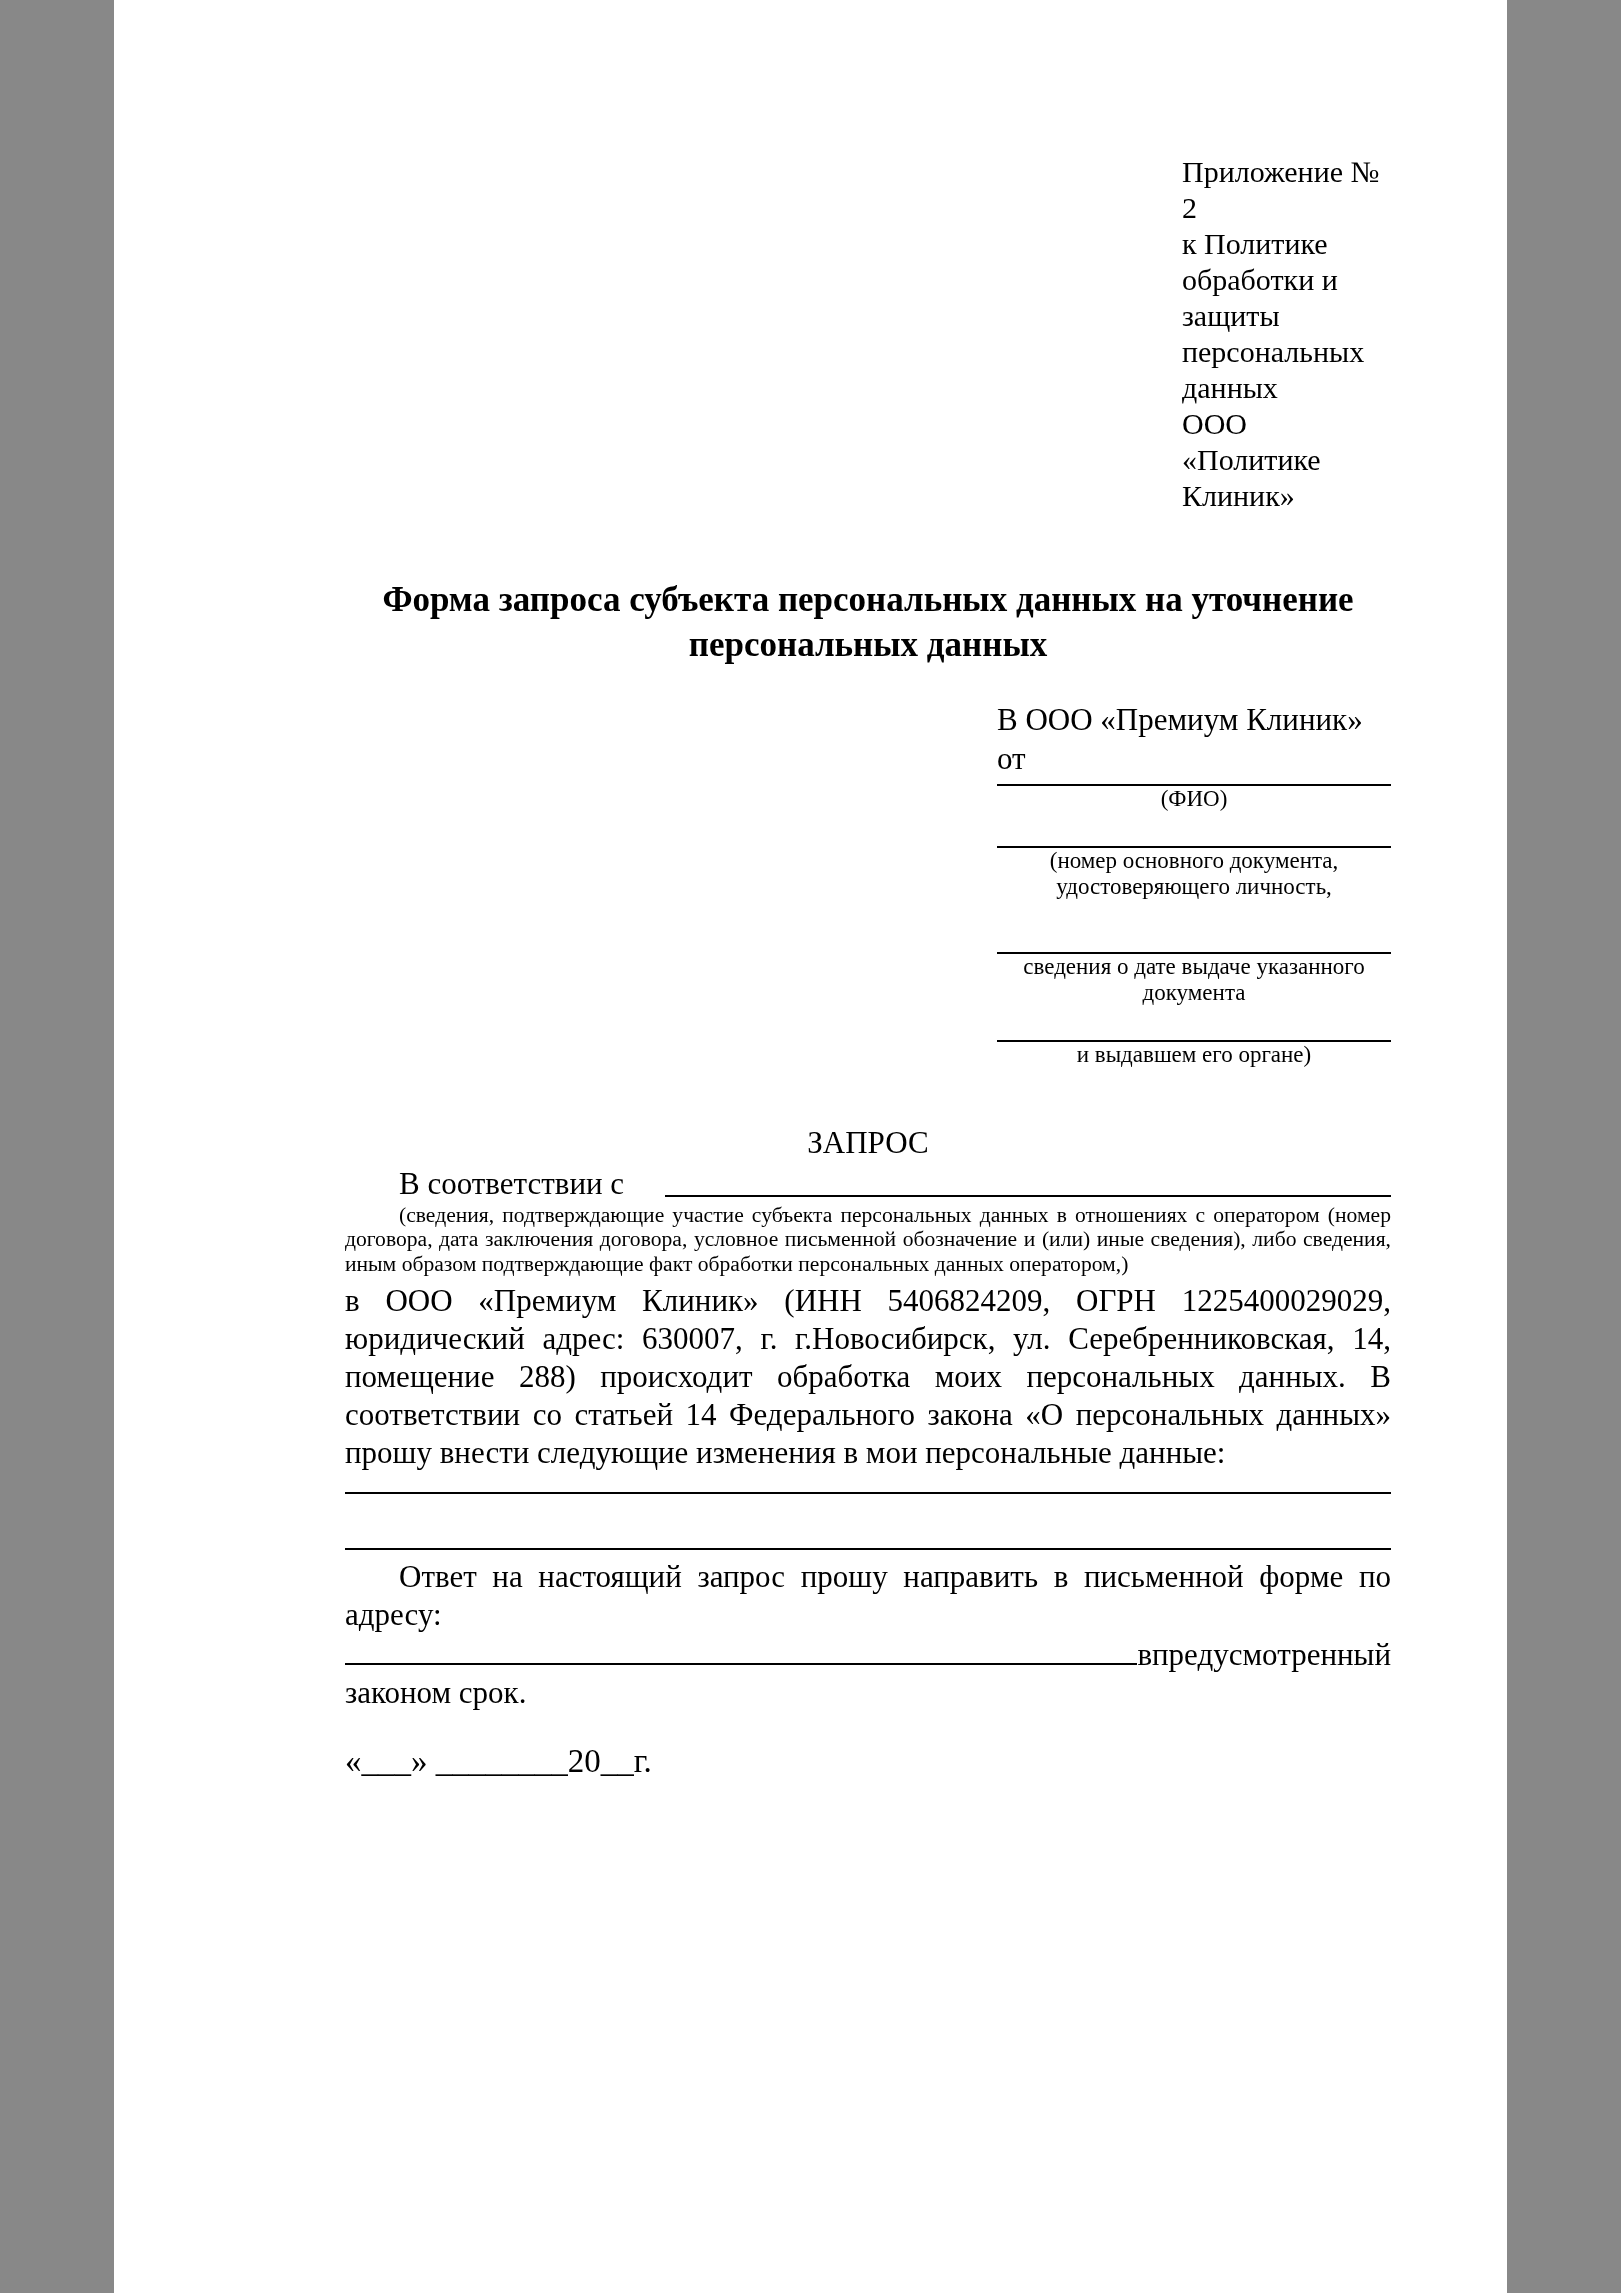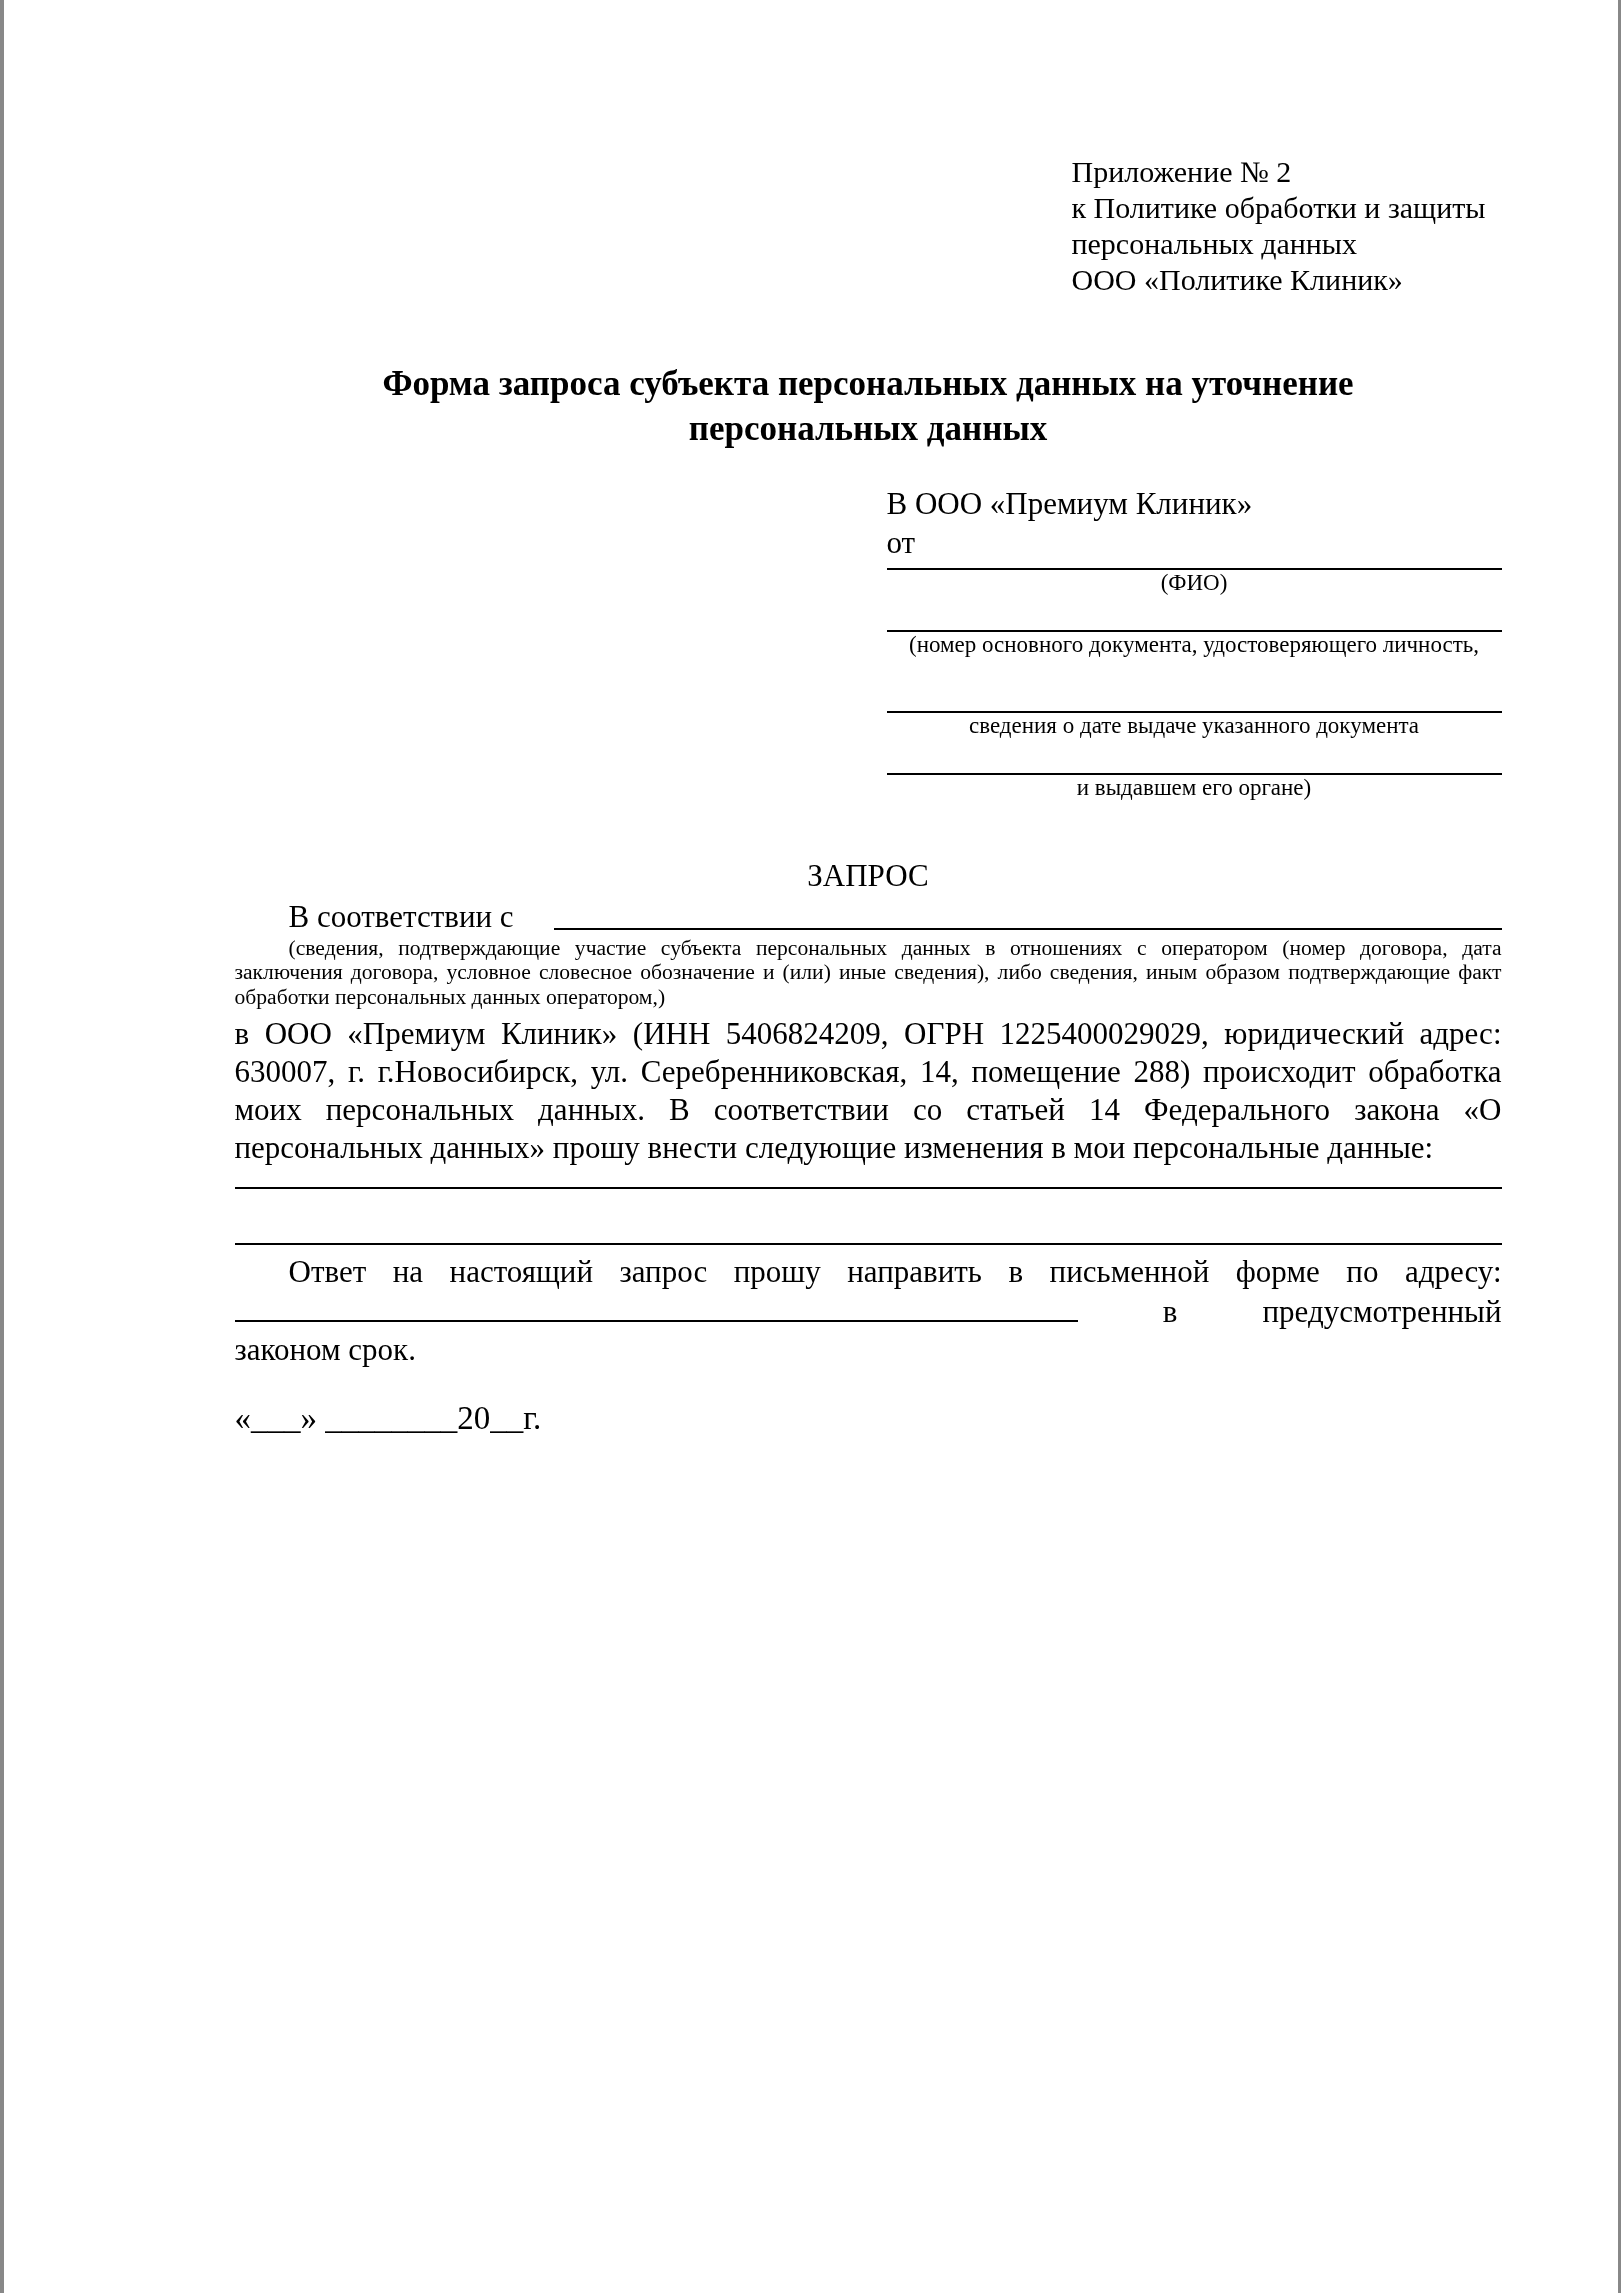--- a/index.html
+++ b/index.html
@@ -1,18 +1,18 @@
 <!DOCTYPE html>
 <html><head>
 <meta charset="utf-8">
 <style>
   html, body { margin: 0; padding: 0; background: #888; }
   .page {
     position: relative;
-    width: 1614px;
+    width: 1393px;
     height: 2294px;
     margin: 0 auto;
     background: #ffffff;
     color: #000000;
     font-family: "Liberation Serif", "DejaVu Serif", serif;
     box-sizing: border-box;
     padding: 154px 116px 0 231px;
     overflow: hidden;
   }
 
@@ -166,21 +166,21 @@
     <div class="field-caption">и выдавшем его органе)</div>
   </div>
 
   <div class="request-heading">ЗАПРОС</div>
 
   <div class="accordance-row">
     <span class="label">В соответствии с</span>
     <span class="fill"></span>
   </div>
 
-  <div class="accordance-note">(сведения, подтверждающие участие субъекта персональных данных в отношениях с оператором (номер договора, дата заключения договора, условное словесное обозначение и (или) иные сведения), либо сведения, иным образом подтверждающие факт обработки персональных данных оператором,)</div>
+  <div class="accordance-note">(сведения, подтверждающие участие субъекта персональных данных в отношениях с оператором (номер договора, дата заключения договора, условное письменной обозначение и (или) иные сведения), либо сведения, иным образом подтверждающие факт обработки персональных данных оператором,)</div>
 
   <div class="body-par">в ООО «Премиум Клиник» (ИНН 5406824209, ОГРН 1225400029029, юридический адрес: 630007, г. г.Новосибирск, ул. Серебренниковская, 14, помещение 288) происходит обработка моих персональных данных. В соответствии со статьей 14 Федерального закона «О персональных данных» прошу внести следующие изменения в мои персональные данные:</div>
 
   <div class="blank-full bA"></div>
   <div class="blank-full bB"></div>
 
   <div class="reply-line1">Ответ на настоящий запрос прошу направить в письменной форме по адресу:</div>
 
   <div class="reply-line2">
     <span class="fill2"></span>

